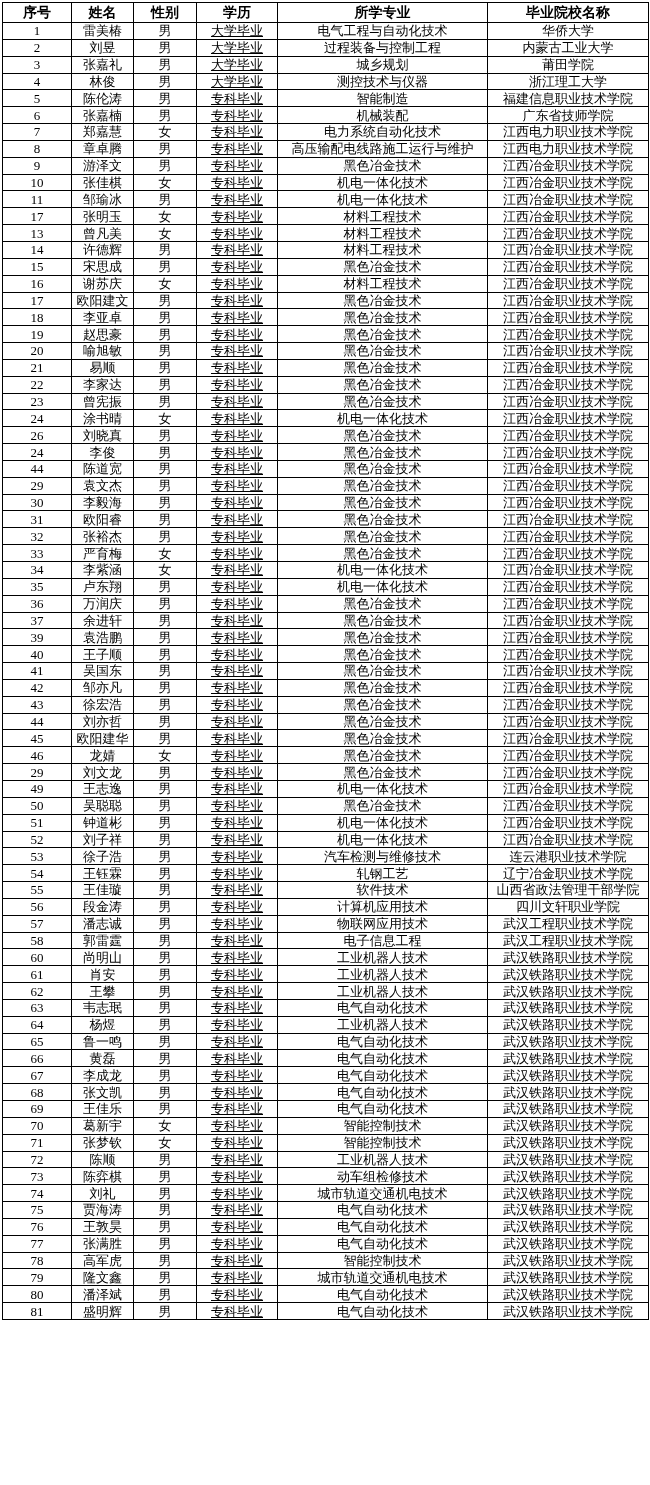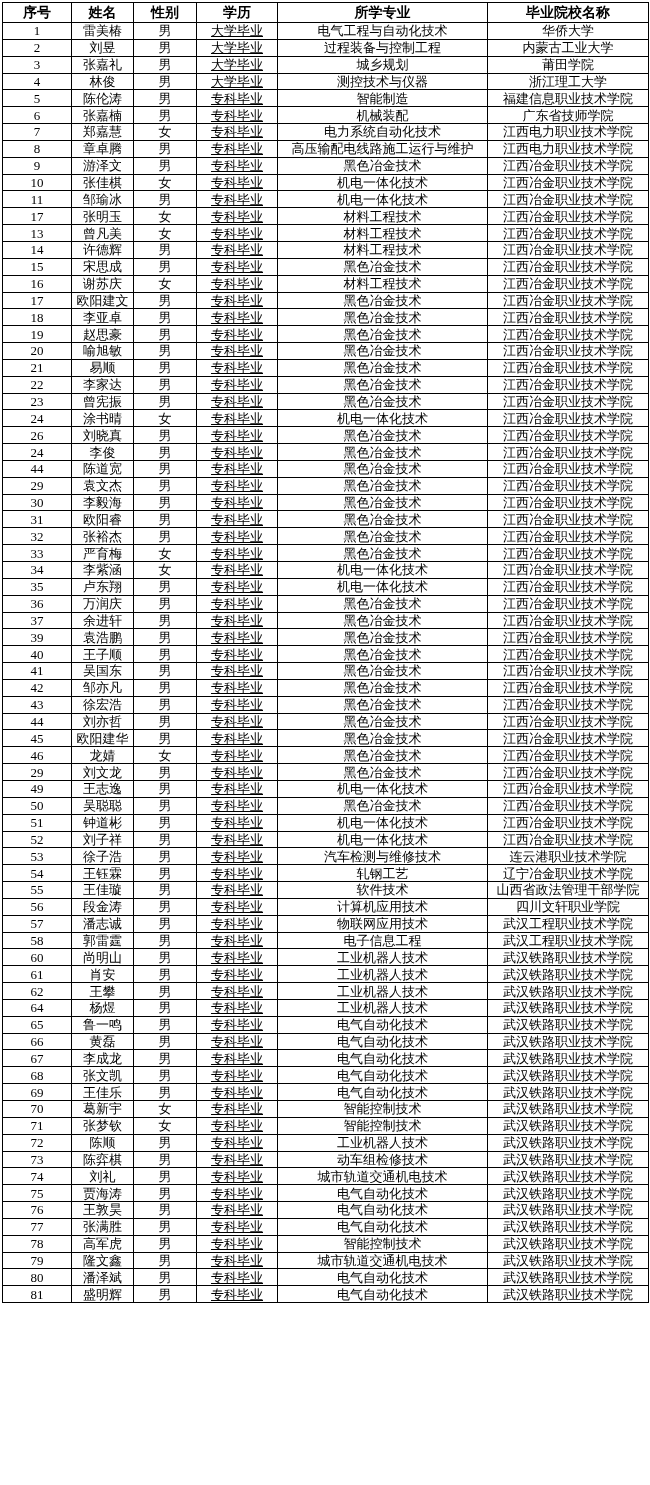--- a/index.html
+++ b/index.html
@@ -529,20 +529,28 @@
       </tr>
       <tr>
         <td class="cell-index">62</td>
         <td class="cell-name">王攀</td>
         <td class="cell-gender">男</td>
         <td class="cell-education"><span>专科毕业</span></td>
         <td class="cell-major">工业机器人技术</td>
         <td class="cell-school">武汉铁路职业技术学院</td>
       </tr>
       <tr>
+        <td class="cell-index">63</td>
+        <td class="cell-name">韦志珉</td>
+        <td class="cell-gender">男</td>
+        <td class="cell-education"><span>专科毕业</span></td>
+        <td class="cell-major">电气自动化技术</td>
+        <td class="cell-school">武汉铁路职业技术学院</td>
+      </tr>
+      <tr>
         <td class="cell-index">64</td>
         <td class="cell-name">杨煜</td>
         <td class="cell-gender">男</td>
         <td class="cell-education"><span>专科毕业</span></td>
         <td class="cell-major">工业机器人技术</td>
         <td class="cell-school">武汉铁路职业技术学院</td>
       </tr>
       <tr>
         <td class="cell-index">65</td>
         <td class="cell-name">鲁一鸣</td>

